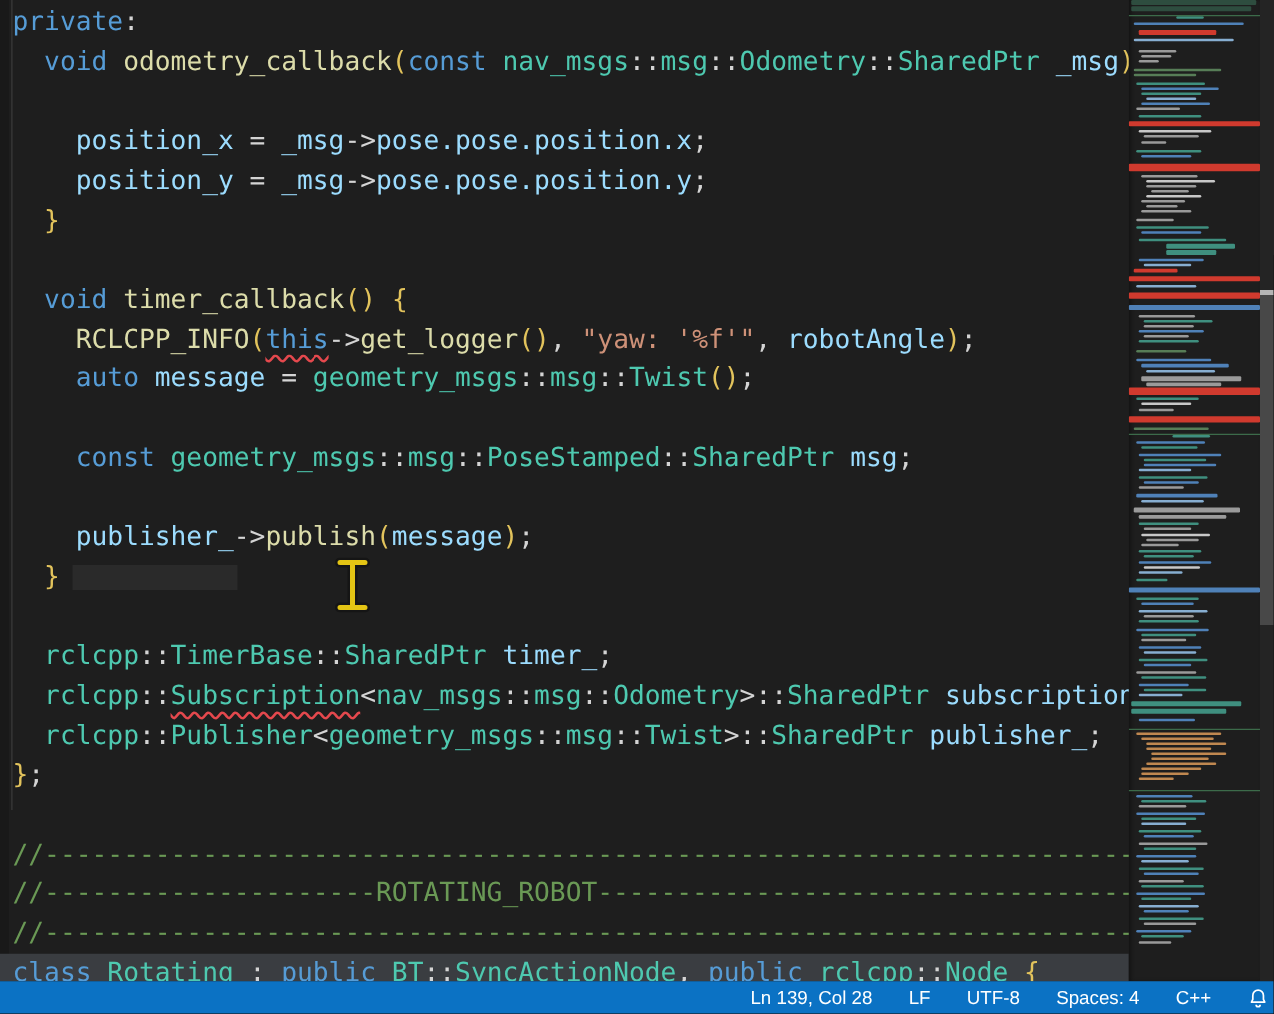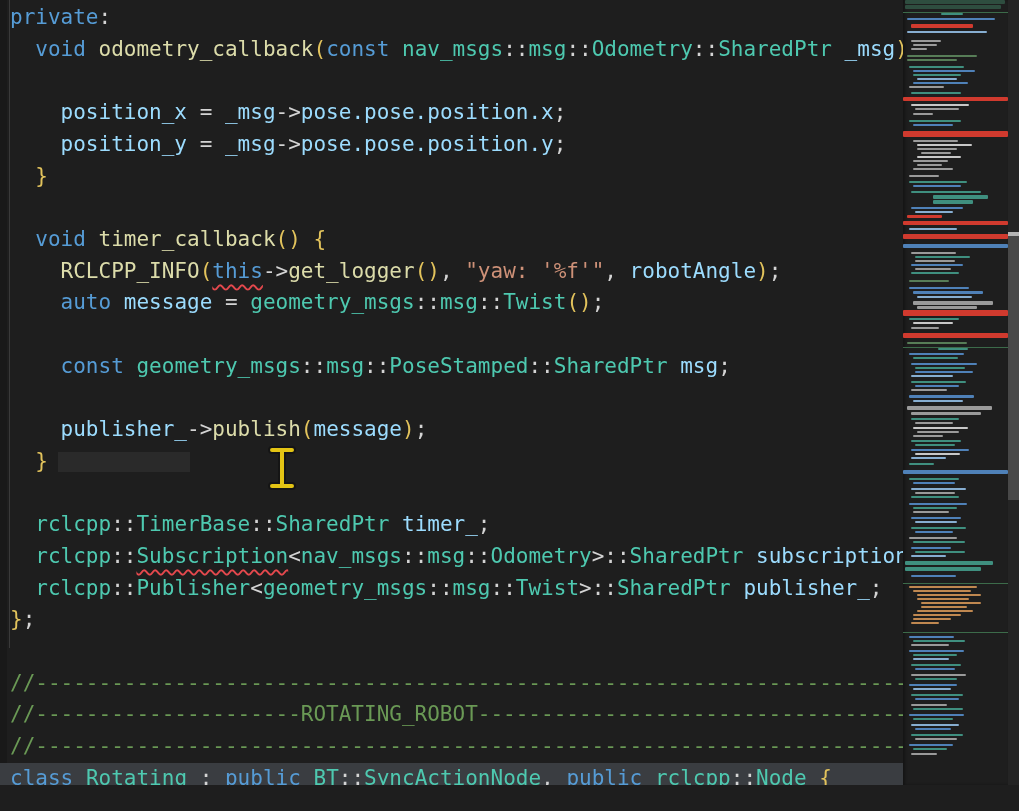--- a/index.html
+++ b/index.html
@@ -232,13 +232,26 @@
       <div class="mm-div" style="top: 347px;"></div>
       <div class="mm-div" style="top: 583px;"></div>
       <div class="mm-div" style="top: 632px;"></div>
     </div>
 
   <div id="scrollbar">
     <div id="scroll-thumb" style="top: 235px; height: 265px;"></div>
     <div id="scroll-marker" style="top: 232px;"></div>
   </div>
 
+  <div id="status-bar">
+    <span class="status-item">Ln 139, Col 28</span>
+    <span class="status-item">LF</span>
+    <span class="status-item">UTF-8</span>
+    <span class="status-item">Spaces: 4</span>
+    <span class="status-item">C++</span>
+    <span id="bell">
+      <svg width="17" height="17" viewBox="0 0 16 16" fill="none" stroke="#ffffff" stroke-width="1.3" stroke-linejoin="round">
+        <path d="M8 2a4 4 0 0 0-4 4v3L3 11h10l-1-2V6a4 4 0 0 0-4-4z"></path>
+        <path d="M6.5 13a1.5 1.5 0 0 0 3 0"></path>
+      </svg>
+    </span>
+  </div>
 </div>
 
 </body></html>

